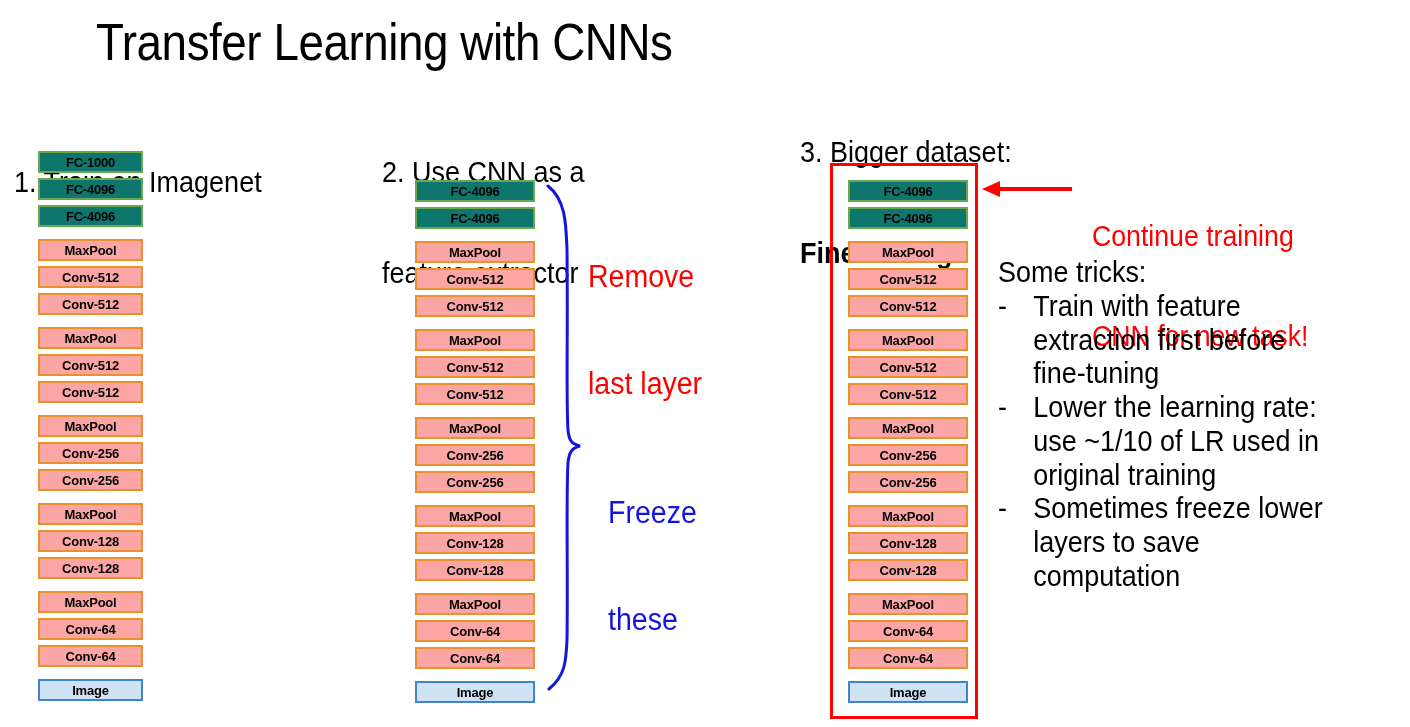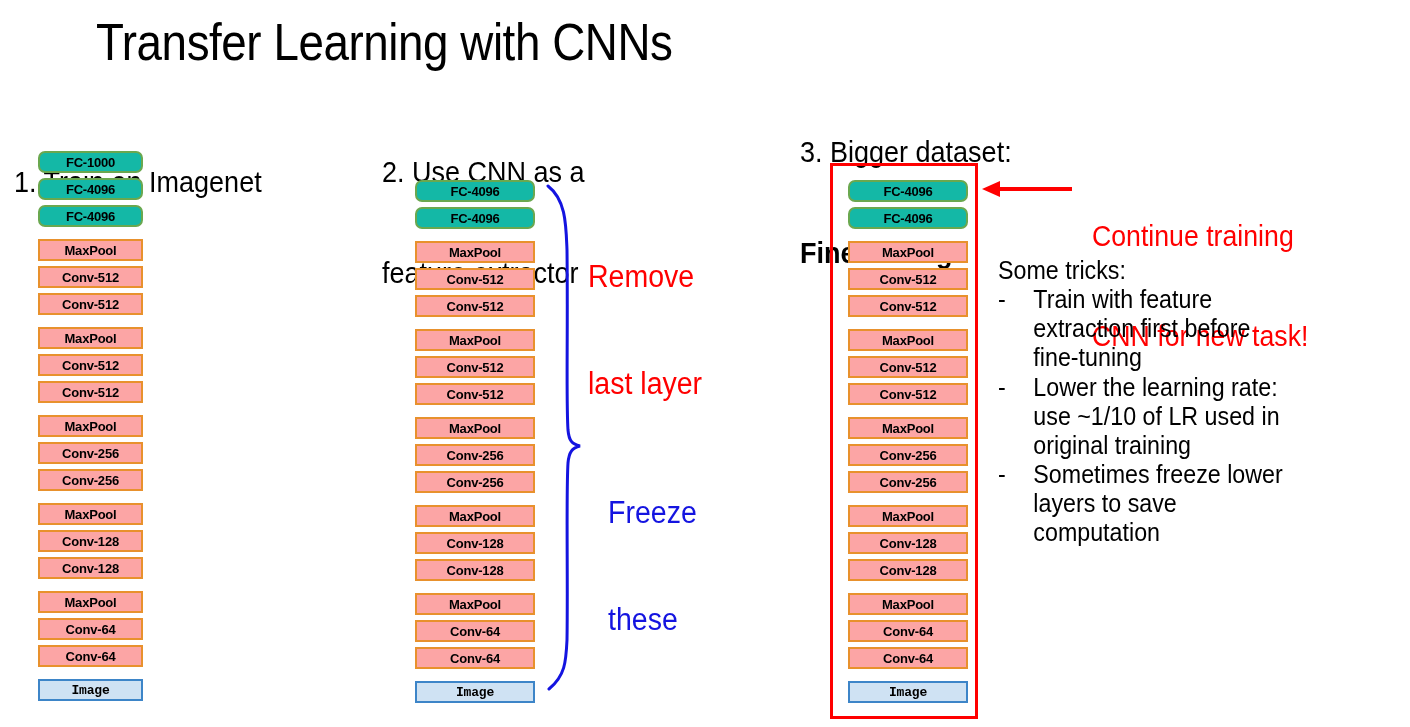--- a/index.html
+++ b/index.html
@@ -62,23 +62,23 @@
     border-style: solid;
     display: flex;
     align-items: center;
     justify-content: center;
     font-size: 13px;
     font-weight: bold;
     letter-spacing: -0.2px;
     margin-bottom: 5px;
   }
   .layer-box.group-end { margin-bottom: 12px; }
-  .layer-box.last { margin-bottom: 8px; font-family: Liberation Mono, monospace; }
-
-  .layer-fc    { background: #14b8a6; border-color: #6aa84f; border-radius: 7px; }
+  .layer-box.last { margin-bottom: 8px; }
+
+  .layer-fc    { background: #0f766e; border-color: #6aa84f; }
   .layer-conv  { background: #fca5a5; border-color: #e8912d; }
   .layer-image { background: #cfe2f3; border-color: #3d85c8; }
 
   
   #finetune-box {
     position: absolute;
     left: 830px;
     top: 163px;
     width: 148px;
     height: 556px;
@@ -117,21 +117,21 @@
     width: 1410px; height: 727px;
     pointer-events: none;
   }
 
   
   #tricks {
     position: absolute;
     left: 998px;
     top: 256px;
     width: 412px;
-    font-size: 25px;
+    font-size: 29px;
     line-height: 1.165;
   }
   #tricks .tricks-title {
     white-space: pre;
     transform: scaleX(0.93);
     transform-origin: left top;
   }
   #tricks ul {
     margin: 0;
     padding: 0;

